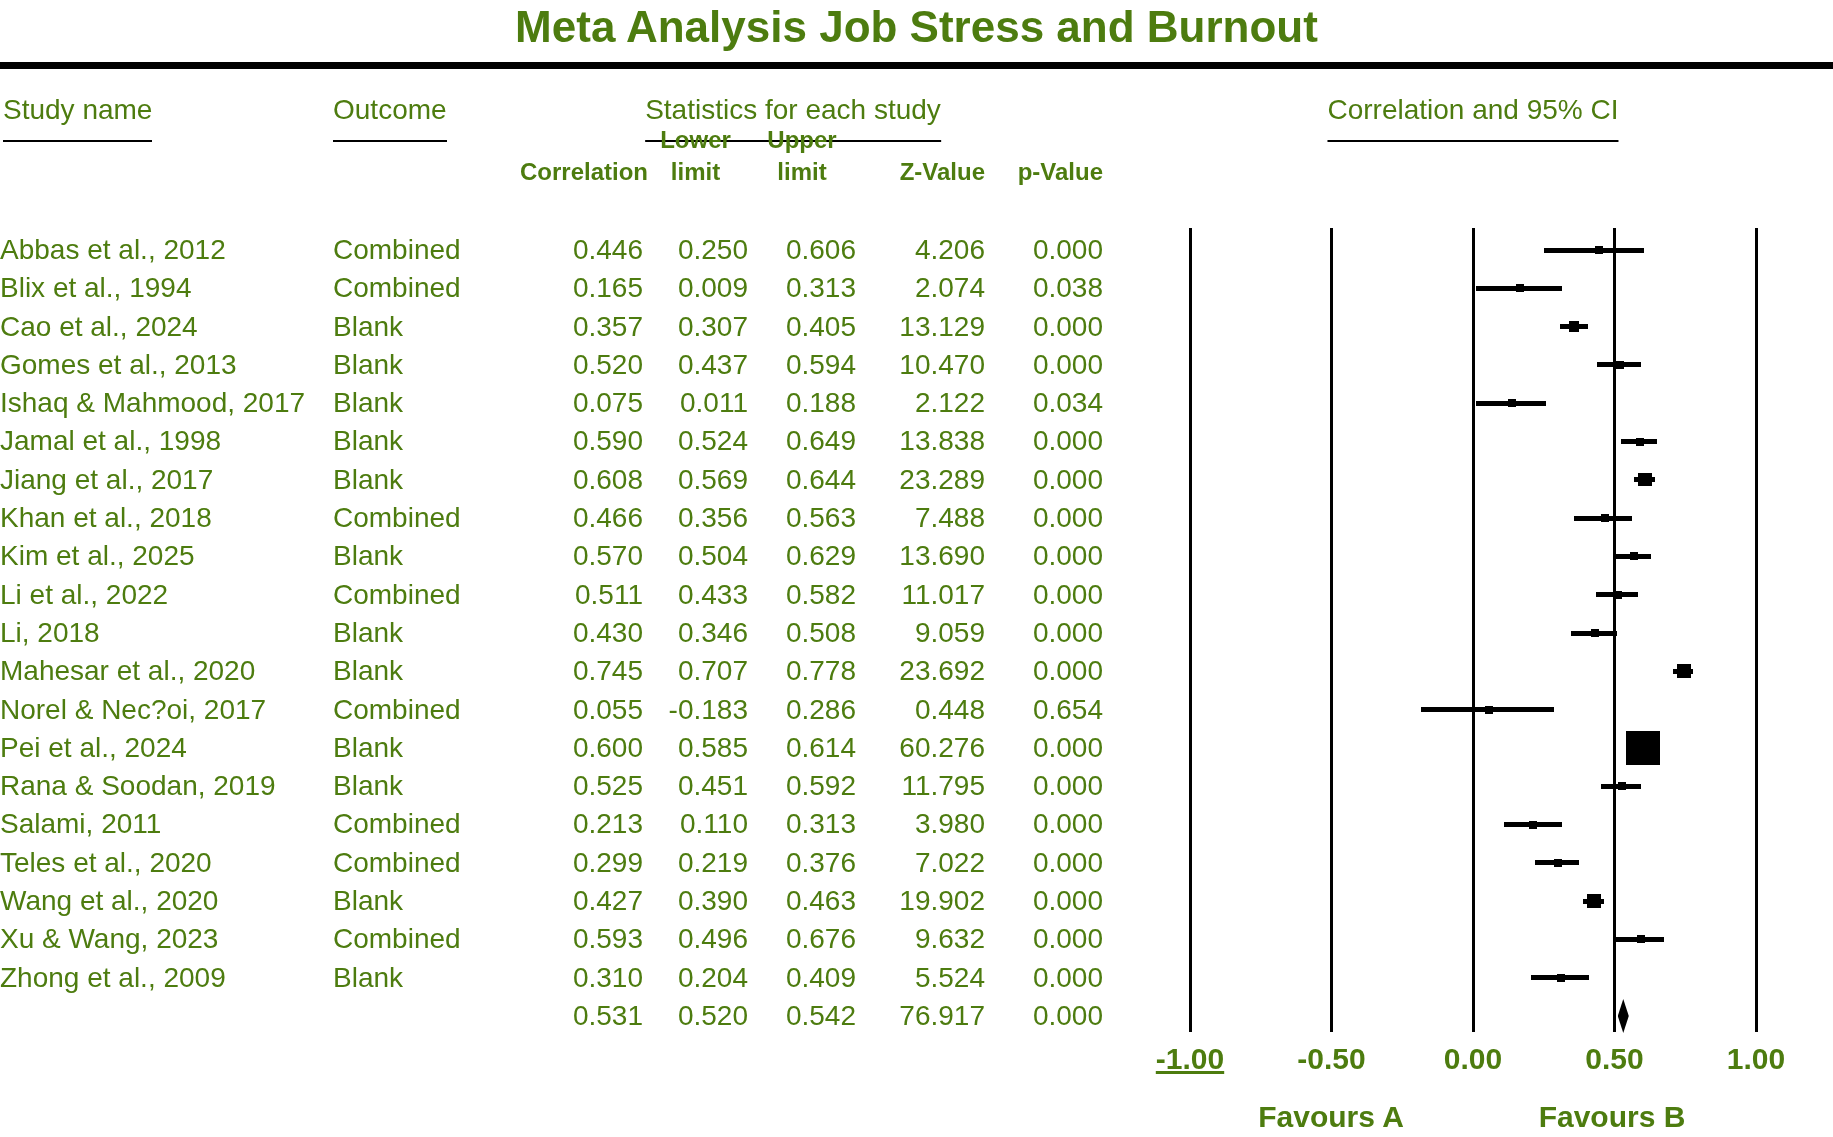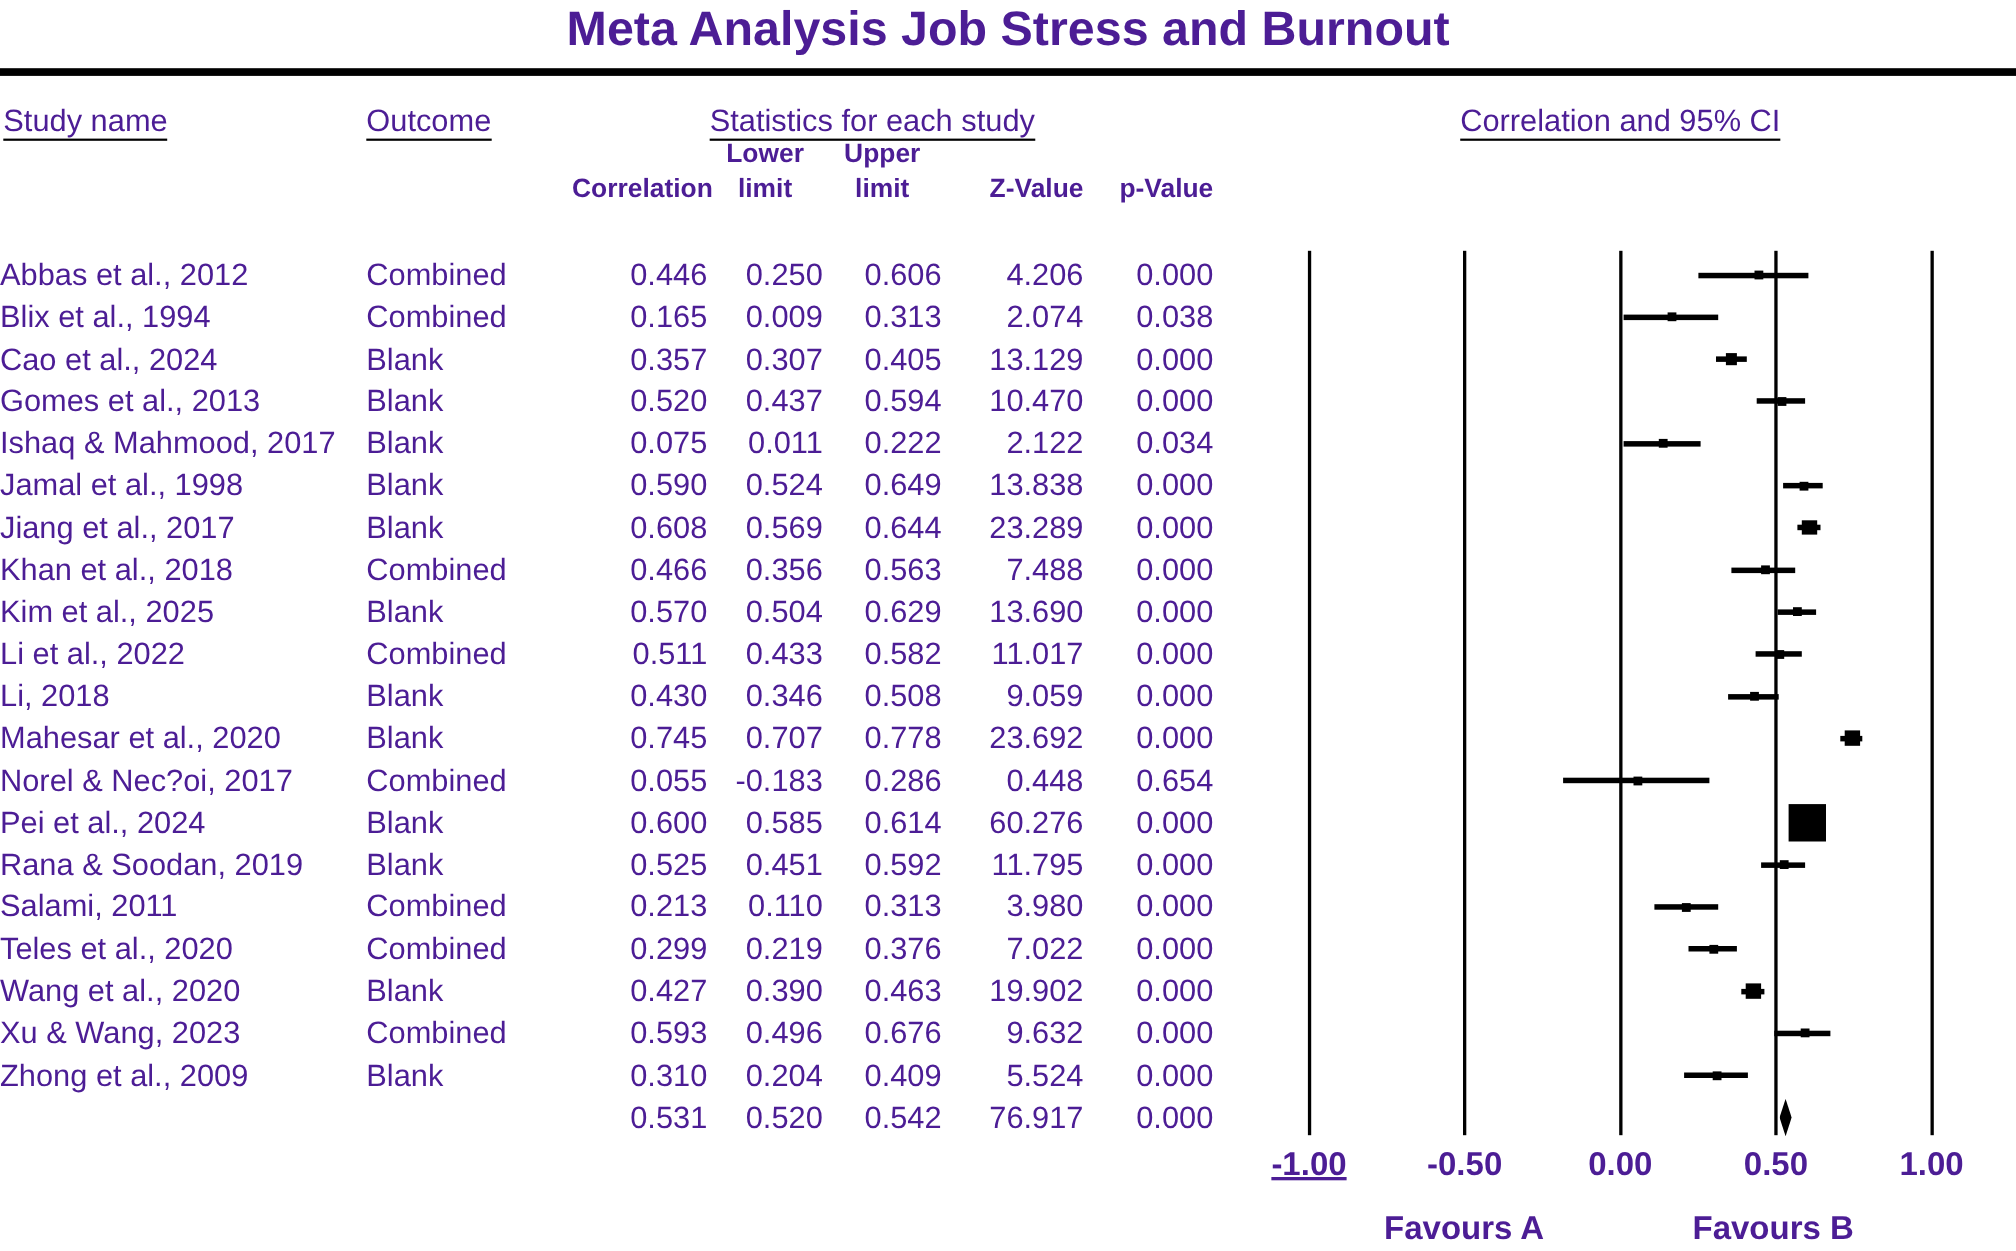--- a/index.html
+++ b/index.html
@@ -1,21 +1,21 @@
 <!DOCTYPE html>
 <html><head>
 <meta charset="utf-8">
 <style>
   html,body{margin:0;padding:0;background:#fff}
-  #page{position:relative;width:1833px;height:1137px;background:#ffffff;color:#4c1d95;
+  #page{position:relative;width:1833px;height:1137px;background:#ffffff;color:#4d7c0f;
         font-family:"Liberation Sans",sans-serif;overflow:hidden}
   .abs{position:absolute}
   #title{top:2px;left:0;width:1833px;text-align:center;font-size:44px;font-weight:bold}
   #title-rule{top:62px;left:0;width:1833px;height:7px;background:#000}
-  .ghead{top:94px;font-size:28px;padding-bottom:0;border-bottom:2px solid #000;white-space:nowrap}
+  .ghead{top:94px;font-size:28px;padding-bottom:14px;border-bottom:2px solid #000;white-space:nowrap}
   .centerpin{transform:translateX(-50%)}
   #subheads{top:124px;left:0;width:1103px;display:grid;
             grid-template-columns:333px 187px 123px 105px 108px 129px 118px;
             grid-auto-rows:32px}
   .sh{font-size:24px;font-weight:bold;line-height:32px;white-space:nowrap}
   .sh.r{text-align:right}.sh.c{text-align:center}
   #rows{top:231px;left:0;width:1103px}
   .trow{display:grid;grid-template-columns:333px 187px 123px 105px 108px 129px 118px;height:38.3px}
   .cell{font-size:28px;line-height:38.3px;white-space:nowrap}
   .cell.r{text-align:right}
@@ -93,21 +93,21 @@
         <div class="cell r">0.437</div>
         <div class="cell r">0.594</div>
         <div class="cell r">10.470</div>
         <div class="cell r">0.000</div>
       </div>
       <div class="trow">
         <div class="cell">Ishaq &amp; Mahmood, 2017</div>
         <div class="cell">Blank</div>
         <div class="cell r">0.075</div>
         <div class="cell r">0.011</div>
-        <div class="cell r">0.222</div>
+        <div class="cell r">0.188</div>
         <div class="cell r">2.122</div>
         <div class="cell r">0.034</div>
       </div>
       <div class="trow">
         <div class="cell">Jamal et al., 1998</div>
         <div class="cell">Blank</div>
         <div class="cell r">0.590</div>
         <div class="cell r">0.524</div>
         <div class="cell r">0.649</div>
         <div class="cell r">13.838</div>

